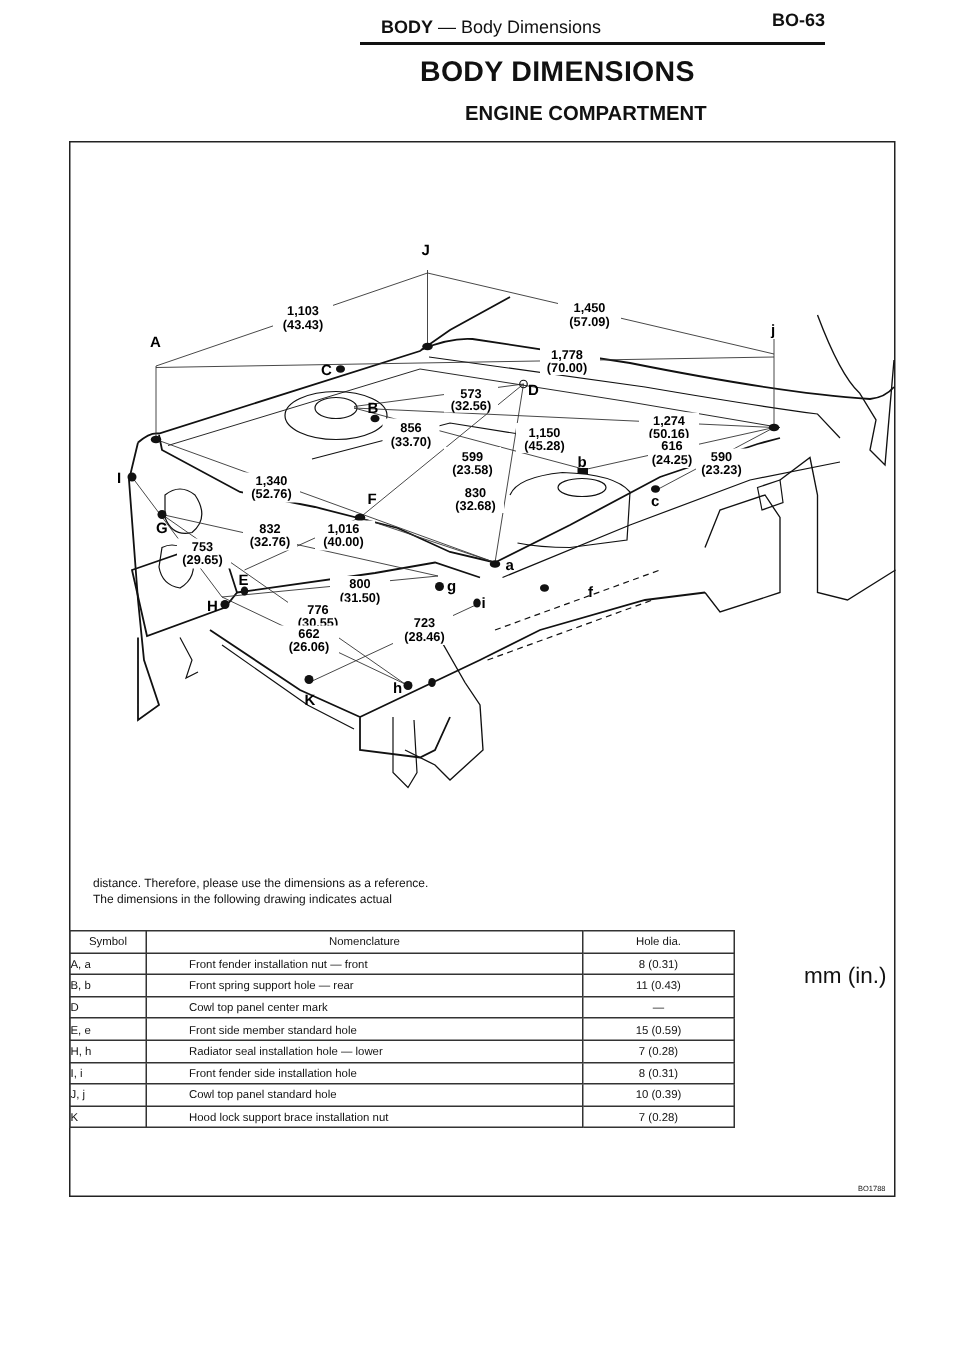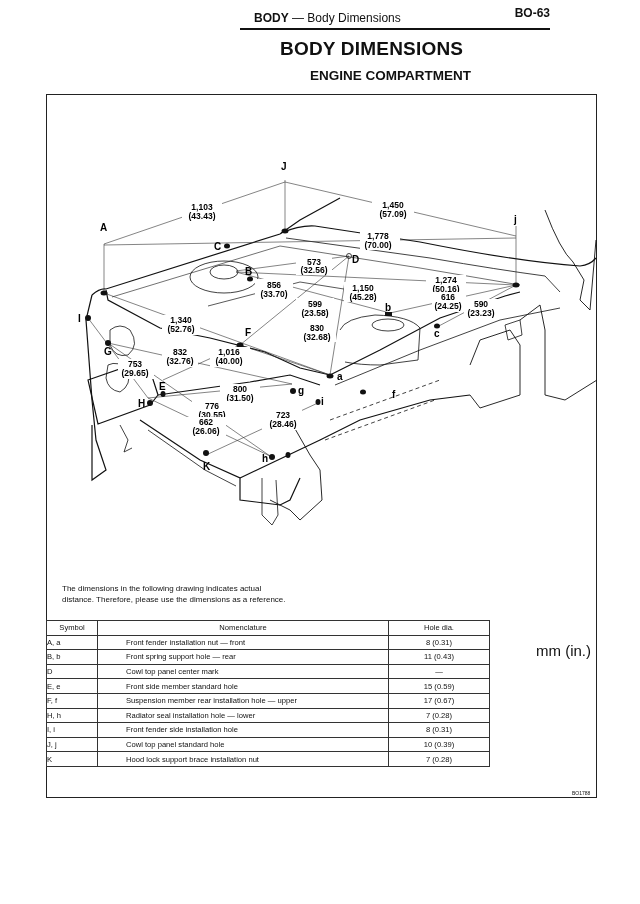--- a/index.html
+++ b/index.html
@@ -251,22 +251,22 @@
     </g>
     <g>
       <rect x="262" y="410" width="40" height="20" fill="#fff"></rect>
       <text x="283" y="418">723</text>
       <text x="283" y="427">(28.46)</text>
     </g>
   </g>
 </svg>
 
 <div class="note">
+  <div>distance. Therefore, please use the dimensions as a reference.</div>
   <div>The dimensions in the following drawing indicates actual</div>
-  <div>distance. Therefore, please use the dimensions as a reference.</div>
 </div>
 <div class="units">mm (in.)</div>
 
 <table class="spec">
   <thead>
     <tr>
       <th>Symbol</th>
       <th>Nomenclature</th>
       <th>Hole dia.</th>
     </tr>
@@ -286,25 +286,20 @@
         <td class="sym">D</td>
         <td class="nom">Cowl top panel center mark</td>
         <td class="dia">—</td>
       </tr>
     <tr>
         <td class="sym">E, e</td>
         <td class="nom">Front side member standard hole</td>
         <td class="dia">15 (0.59)</td>
       </tr>
     <tr>
-        <td class="sym">F, f</td>
-        <td class="nom">Suspension member rear installation hole — upper</td>
-        <td class="dia">17 (0.67)</td>
-      </tr>
-    <tr>
         <td class="sym">H, h</td>
         <td class="nom">Radiator seal installation hole — lower</td>
         <td class="dia">7 (0.28)</td>
       </tr>
     <tr>
         <td class="sym">I, i</td>
         <td class="nom">Front fender side installation hole</td>
         <td class="dia">8 (0.31)</td>
       </tr>
     <tr>

